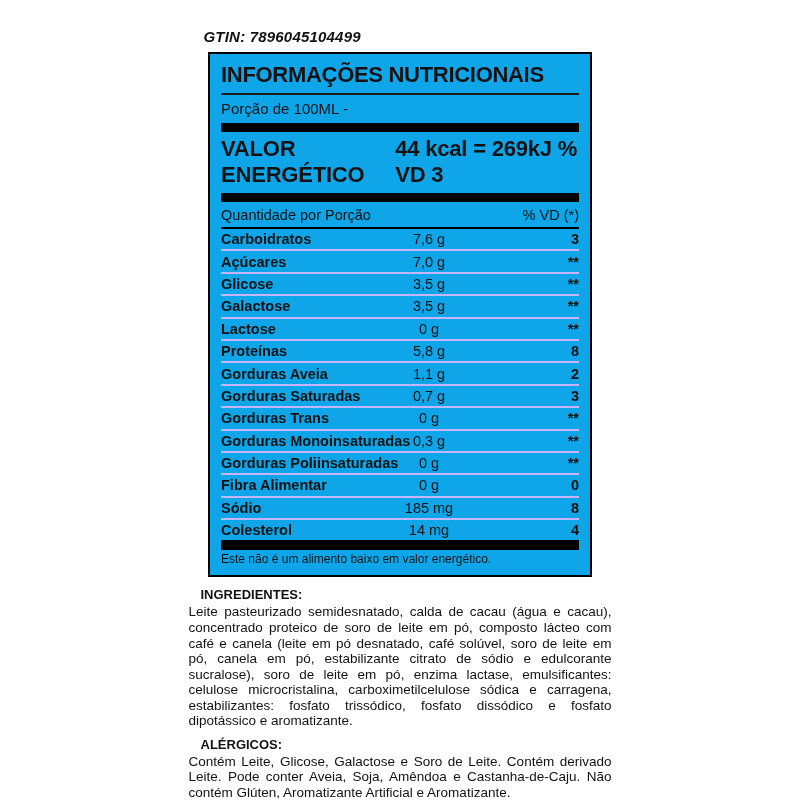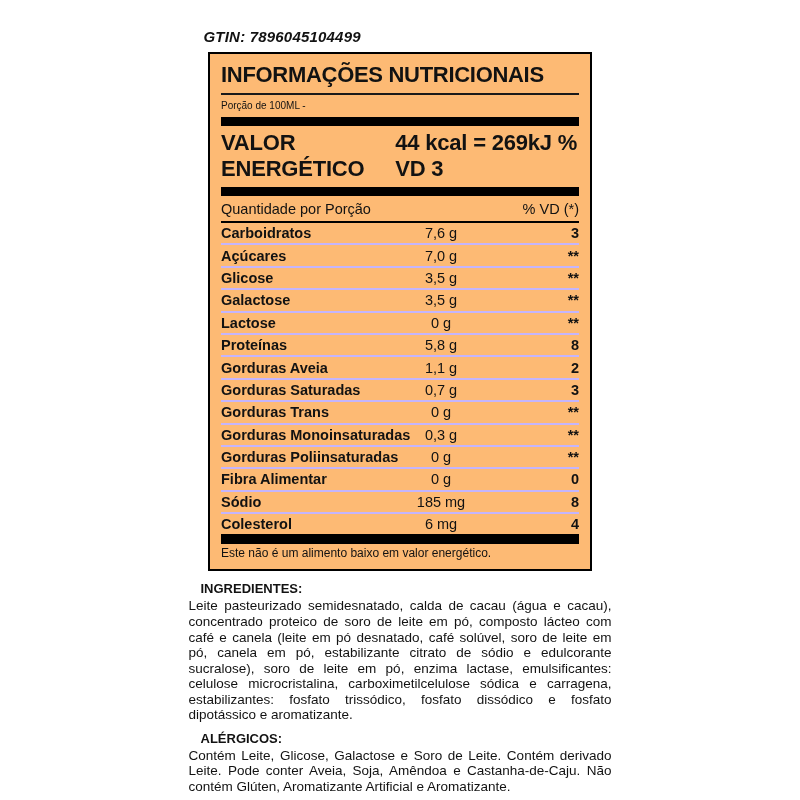--- a/index.html
+++ b/index.html
@@ -6,42 +6,42 @@
   body{
     width:800px;height:800px;overflow:hidden;
     font-family:"Liberation Sans","DejaVu Sans",sans-serif;
     color:#121212;-webkit-font-smoothing:antialiased;
   }
   .wrapper{width:427px;margin:0 auto;padding-top:28px;}
   .gtin{font-size:15px;font-weight:bold;margin:0 0 7px 17px;letter-spacing:0.2px;font-style:italic;}
 
   .label-box{
     width:384px;margin:0 auto;box-sizing:border-box;
-    border:2px solid #000;padding:5px 11px 8px 11px;background:#fdba74;
+    border:2px solid #000;padding:5px 11px 8px 11px;background:#0ea5e9;
   }
   .nt-title{
     font-size:22px;font-weight:bold;letter-spacing:-0.3px;
     padding:3px 0 5px 0;border-bottom:2px solid #1a1a1a;
   }
-  .portion{font-size:10px;padding:5px 0 6px 0;}
+  .portion{font-size:15px;padding:5px 0 6px 0;}
   .bar{height:9px;background:#000;}
   .energy-row{
     display:flex;justify-content:flex-start;align-items:baseline;
     font-weight:bold;font-size:22px;padding:4px 0 5px 0;letter-spacing:-0.2px;
   }
   .col-header{
     display:flex;justify-content:space-between;align-items:baseline;
     font-size:14.5px;padding:5px 0 4px 0;border-bottom:2.5px solid #000;gap:15px;
   }
   .nt-row{
     position:relative;height:20.4px;display:flex;align-items:center;
     border-bottom:2px solid #c4b5fd;font-size:14.5px;white-space:nowrap;
   }
   .nt-row .nlabel{font-weight:bold;}
-  .nt-row .namount{position:absolute;left:160px;width:120px;text-align:center;font-weight:normal;}
+  .nt-row .namount{position:absolute;left:148px;width:120px;text-align:center;font-weight:normal;}
   .nt-row .ndv{position:absolute;right:0;font-weight:bold;}
   .nt-rows .nt-row:last-child{border-bottom:none;}
   .bar-bottom{height:10px;background:#000;}
   .footnote{
     font-size:13px;line-height:1.17;text-align:justify;margin:6px 0 3px 0;
   }
   .footnote-small{font-size:12px;margin:2px 0 1px 0;}
 
   .sections{margin-top:10px;padding:0 2px;}
   .sec-heading{font-size:13px;font-weight:bold;margin:8px 0 2px 12px;}
@@ -149,21 +149,21 @@
         </div>
 
         <div class="nt-row">
           <span class="nlabel">Sódio</span>
           <span class="namount">185 mg</span>
           <span class="ndv">8</span>
         </div>
 
         <div class="nt-row">
           <span class="nlabel">Colesterol</span>
-          <span class="namount">6 mg</span>
+          <span class="namount">14 mg</span>
           <span class="ndv">4</span>
         </div>
       </div>
 
     <div class="bar-bottom"></div>
 
     <p class="footnote-small">Este não é um alimento baixo em valor energético.</p>
 
   </div>
 

